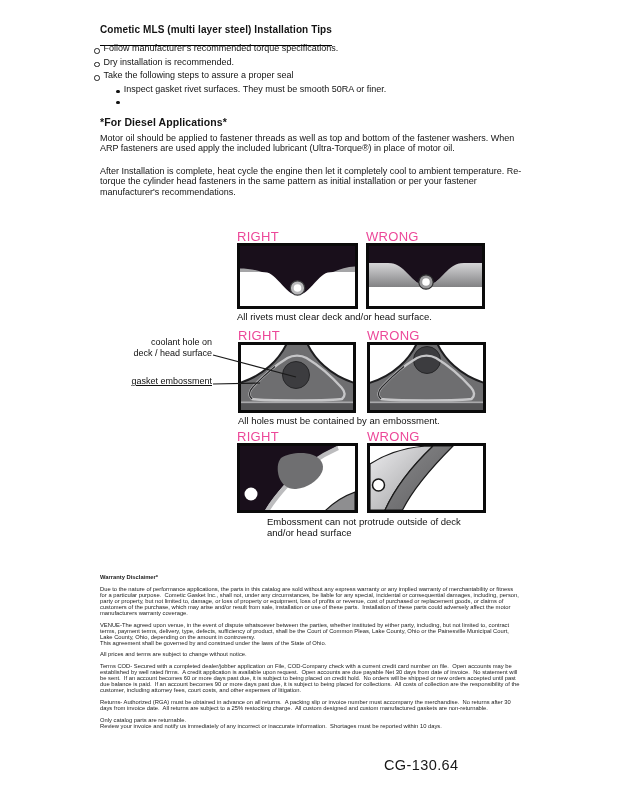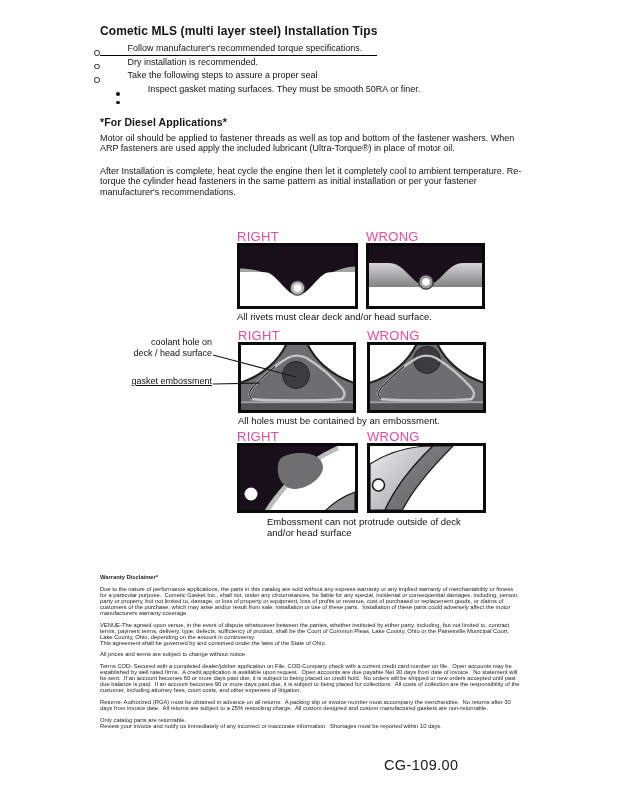--- a/index.html
+++ b/index.html
@@ -2,25 +2,25 @@
 <html><head>
 <meta charset="utf-8">
 <style>
   html,body{margin:0;padding:0;background:#ffffff;}
   .page{
     position:relative;width:618px;height:800px;background:#ffffff;overflow:hidden;
     font-family:"Liberation Sans",sans-serif;color:#141414;
   }
   .abs{position:absolute;}
   .title{
-    left:100px;top:24px;font-size:12px;font-weight:bold;
-    border-bottom:1.5px solid #000;padding-bottom:17px;letter-spacing:.1px;
+    left:100px;top:24px;font-size:10px;font-weight:bold;
+    border-bottom:1.5px solid #000;padding-bottom:10px;letter-spacing:.1px;
   }
   .tips{left:94px;top:42px;width:440px;font-size:9px;}
-  .tip-line{display:flex;align-items:flex-end;line-height:13.5px;gap:24px;}
+  .tip-line{display:flex;align-items:center;line-height:13.5px;}
   .o-bullet{
     flex:0 0 auto;width:3.5px;height:3.5px;border:1px solid #222;border-radius:50%;
     margin:4.5px 4px 0 0;background:#fff;
   }
   .dot-bullet{
     flex:0 0 auto;width:3.8px;height:3.8px;border-radius:50%;background:#111;
     margin:4.5px 4px 0 0;
   }
   .sub{margin-left:22px;}
   .diesel-heading{left:100px;top:116px;font-size:10.5px;font-weight:bold;letter-spacing:.1px;}
@@ -55,21 +55,21 @@
     <div class="tip-line">
       <span class="o-bullet"></span>
       <span>Dry installation is recommended.</span>
     </div>
     <div class="tip-line">
       <span class="o-bullet"></span>
       <span>Take the following steps to assure a proper seal</span>
     </div>
     <div class="tip-line sub">
       <span class="dot-bullet"></span>
-      <span>Inspect gasket mating surfaces.  They must be smooth 50RA or finer.</span>
+      <span>Inspect gasket rivet surfaces.  They must be smooth 50RA or finer.</span>
     </div>
     <div class="tip-line sub">
       <span class="dot-bullet"></span>
     </div>
   </div>
 
   <div class="abs diesel-heading">*For Diesel Applications*</div>
   <div class="abs body-para p1">Motor oil should be applied to fastener threads as well as top and bottom of the fastener washers. When ARP fasteners are used apply the included lubricant (Ultra-Torque®) in place of motor oil.</div>
   <div class="abs body-para p2">After Installation is complete, heat cycle the engine then let it completely cool to ambient temperature. Re-torque the cylinder head fasteners in the same pattern as initial installation or per your fastener manufacturer's recommendations.</div>
 
@@ -206,15 +206,15 @@
     <p>Due to the nature of performance applications, the parts in this catalog are sold without any express warranty or any implied warranty of merchantability or fitness for a particular purpose.  Cometic Gasket Inc., shall not, under any circumstances, be liable for any special, incidental or consequential damages, including, person, party or property, but not limited to, damage, or loss of property or equipment, loss of profits or revenue, cost of purchased or replacement goods, or claims of customers of the purchase, which may arise and/or result from sale, installation or use of these parts.  Installation of these parts could adversely affect the motor manufacturers warranty coverage.</p>
     <p>VENUE-The agreed upon venue, in the event of dispute whatsoever between the parties, whether instituted by either party, including, but not limited to, contract terms, payment terms, delivery, type, defects, sufficiency of product, shall be the Court of Common Pleas, Lake County, Ohio or the Painesville Municipal Court, Lake County, Ohio, depending on the amount in controversy.
 This agreement shall be governed by and construed under the laws of the State of Ohio.</p>
     <p>All prices and terms are subject to change without notice.</p>
     <p>Terms COD- Secured with a completed dealer/jobber application on File, COD-Company check with a current credit card number on file.  Open accounts may be established by well rated firms.  A credit application is available upon request.  Open accounts are due payable Net 30 days from date of invoice.  No statement will be sent.  If an account becomes 60 or more days past due, it is subject to being placed on credit hold.  No orders will be shipped or new orders accepted until past due balance is paid.  If an account becomes 90 or more days past due, it is subject to being placed for collections.  All costs of collection are the responsibility of the customer, including attorney fees, court costs, and other expenses of litigation.</p>
     <p>Returns- Authorized (RGA) must be obtained in advance on all returns.  A packing slip or invoice number must accompany the merchandise.  No returns after 30 days from invoice date.  All returns are subject to a 25% restocking charge.  All custom designed and custom manufactured gaskets are non-returnable.</p>
     <p>Only catalog parts are returnable.
 Review your invoice and notify us immediately of any incorrect or inaccurate information.  Shortages must be reported within 10 days.</p>
   </div>
 
-  <div class="abs page-number">CG-109.00</div>
+  <div class="abs page-number">CG-130.64</div>
 
 </div>
 
 </body></html>

